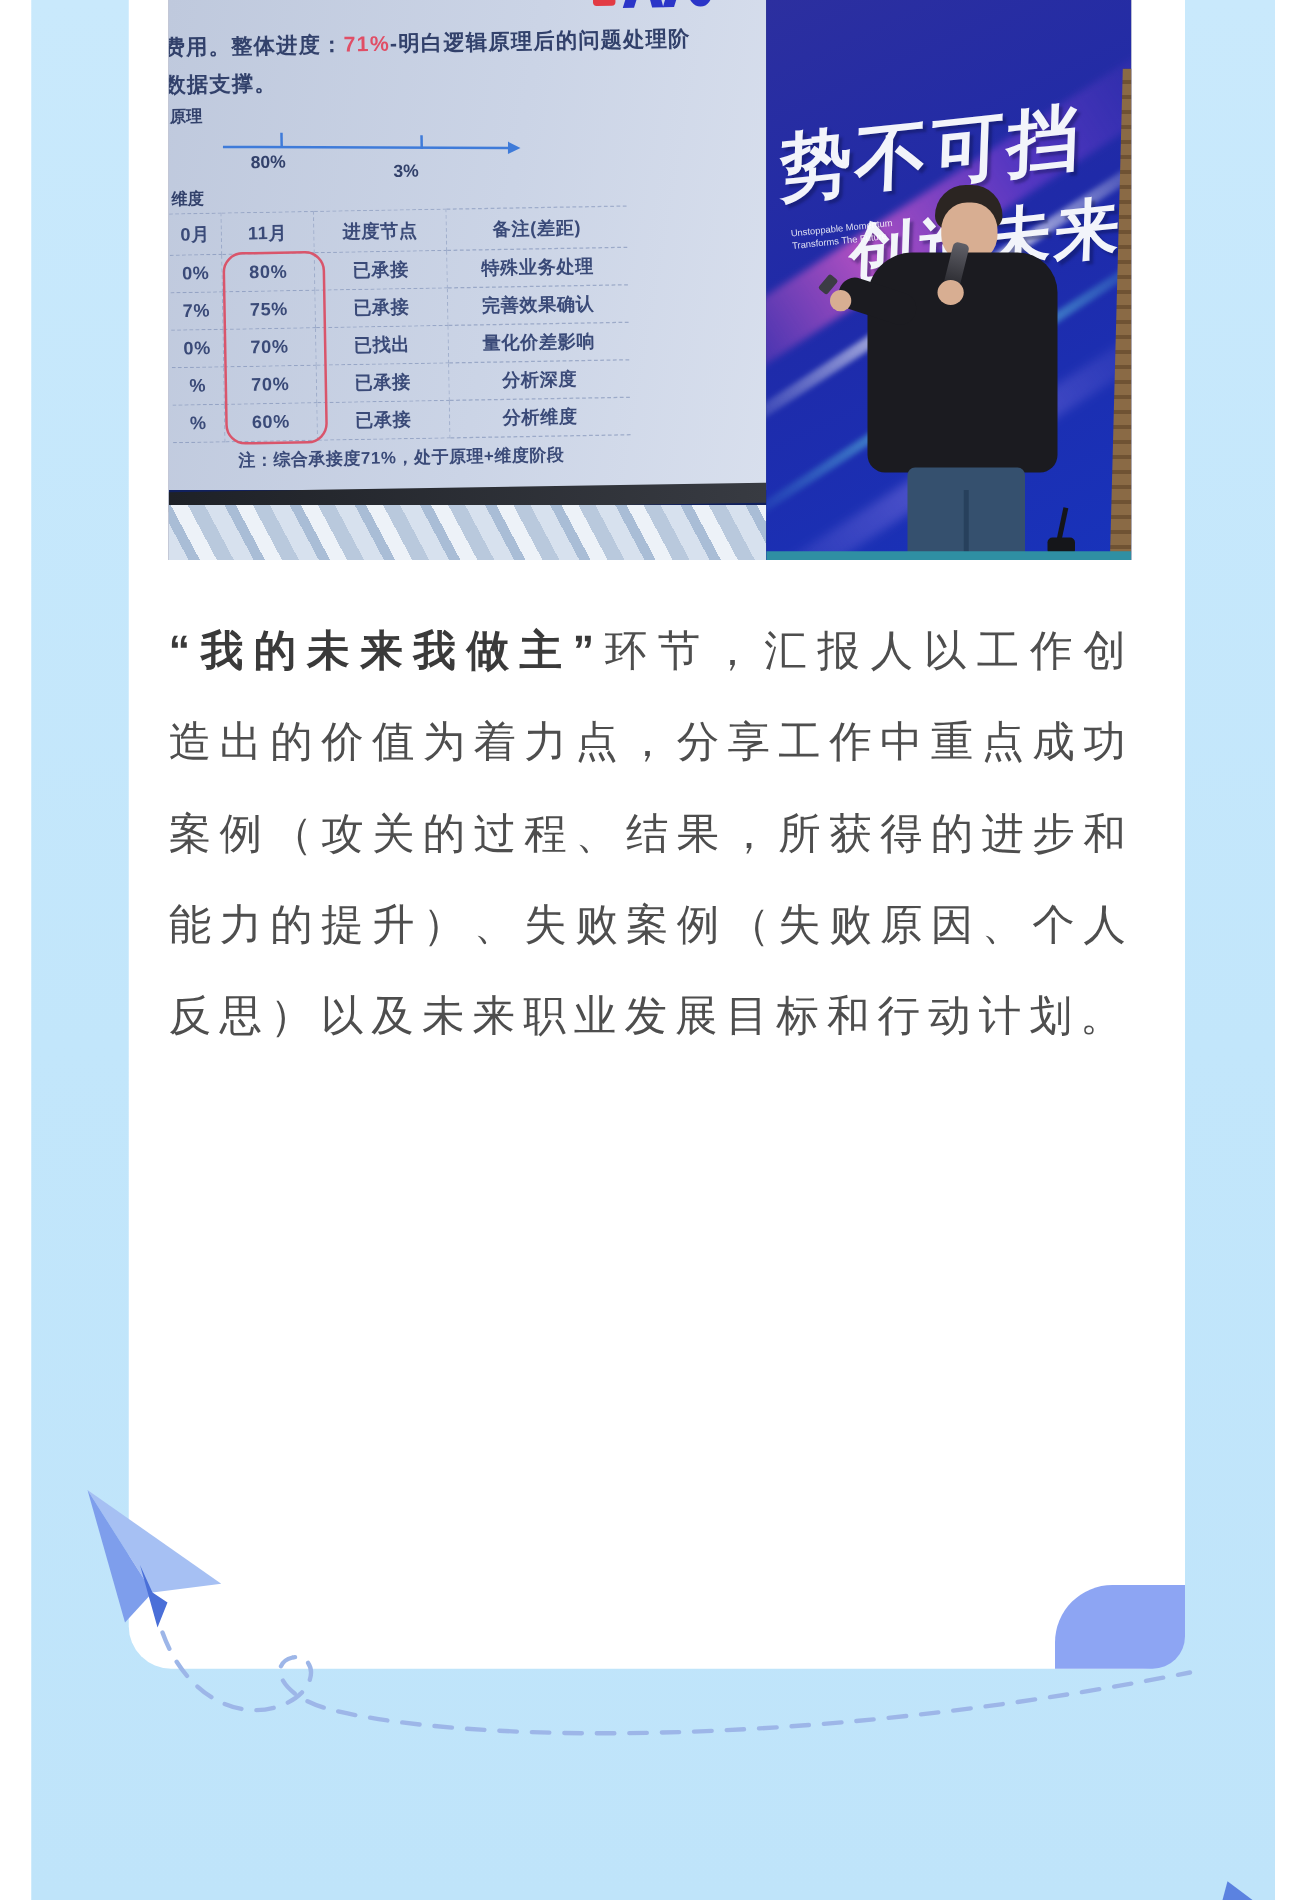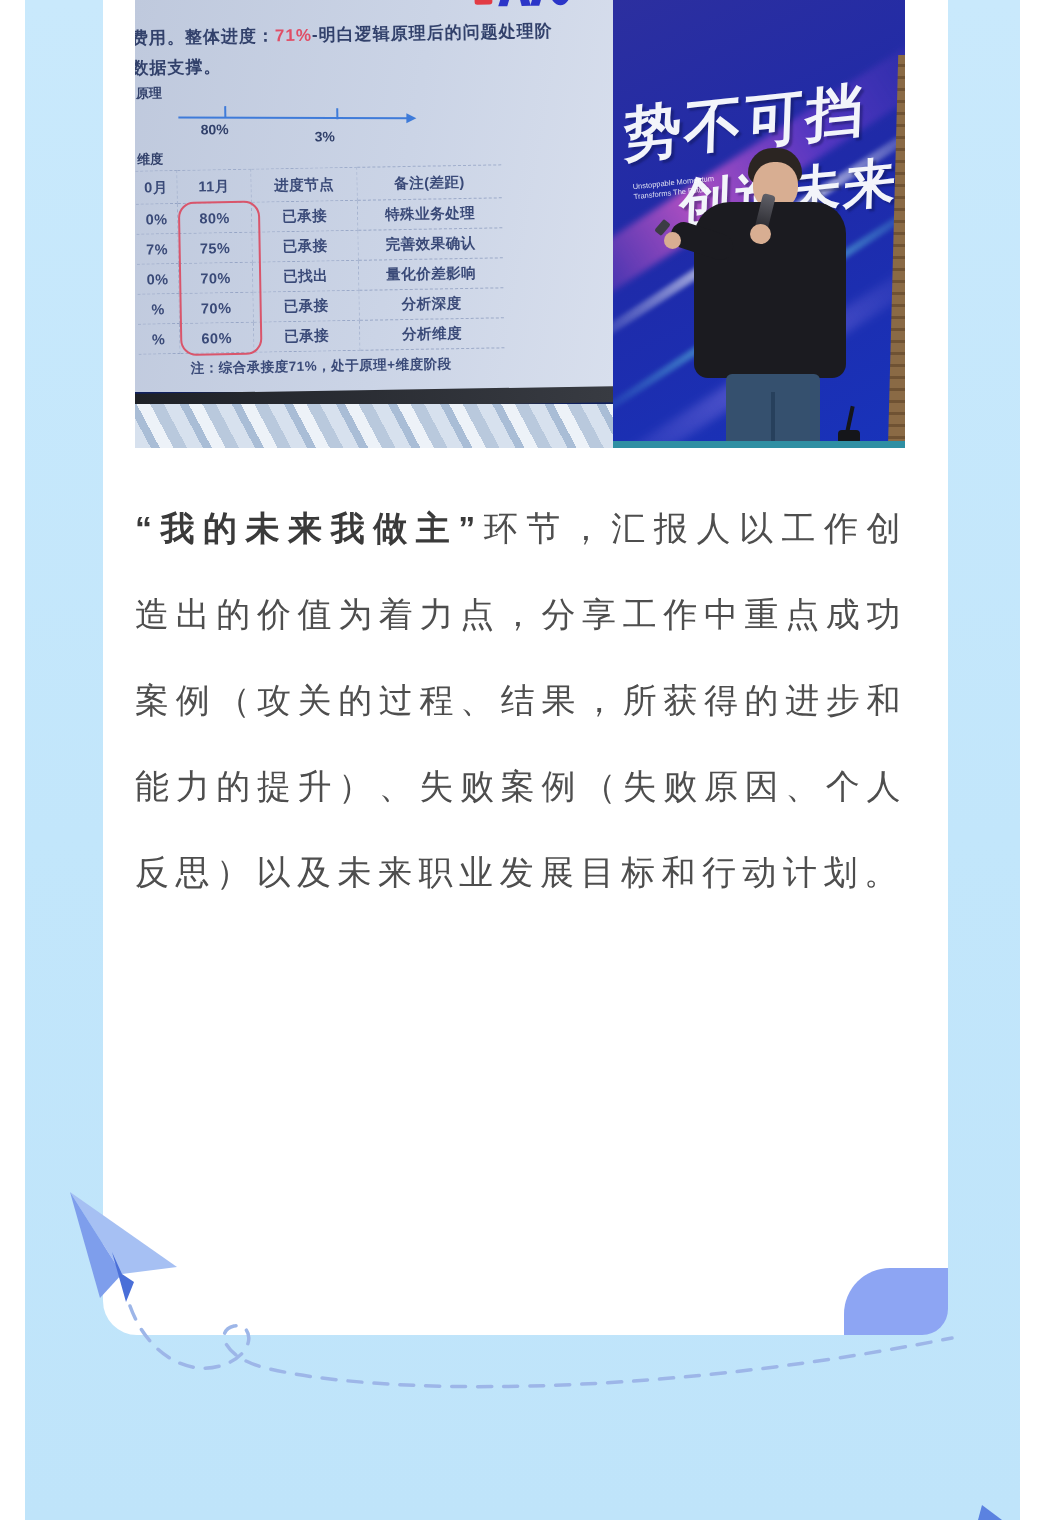--- a/index.html
+++ b/index.html
@@ -118,21 +118,21 @@
   .mic{left:70px;top:46px;width:13px;height:42px;border-radius:4px;
     background:linear-gradient(180deg,#606068,#1f1f24);transform:rotate(14deg);}
   .mic-hand{left:62px;top:76px;width:21px;height:20px;background:#d8ae92;border-radius:50%;}
   .jeans{left:38px;top:226px;width:94px;height:74px;background:#35506e;border-radius:6px;}
   .jeans::after{content:"";position:absolute;left:45px;top:18px;width:4px;height:56px;background:#27405c;}
   .stand{left:148px;top:258px;width:26px;height:40px;}
   .stand::before{content:"";position:absolute;left:12px;top:0;width:4px;height:26px;background:#15161a;transform:rotate(12deg);}
   .stand::after{content:"";position:absolute;left:2px;top:24px;width:22px;height:14px;background:#15161a;border-radius:4px;}
   
   .article{position:absolute;left:32px;top:545px;width:772px;
-    color:#4e4e4e;font-size:34px;line-height:86px;letter-spacing:6.5px;
+    color:#4e4e4e;font-size:34px;line-height:73px;letter-spacing:6.5px;
     text-align:justify;}
   .article p{margin:0;}
   .article p + p{margin-top:73px;}
   .article strong{color:#3a3a3a;font-weight:bold;}
   
   .deco{position:absolute;left:0;top:0;width:1046px;height:1520px;z-index:5;pointer-events:none;}
 </style>
 </head>
 <body>
 

